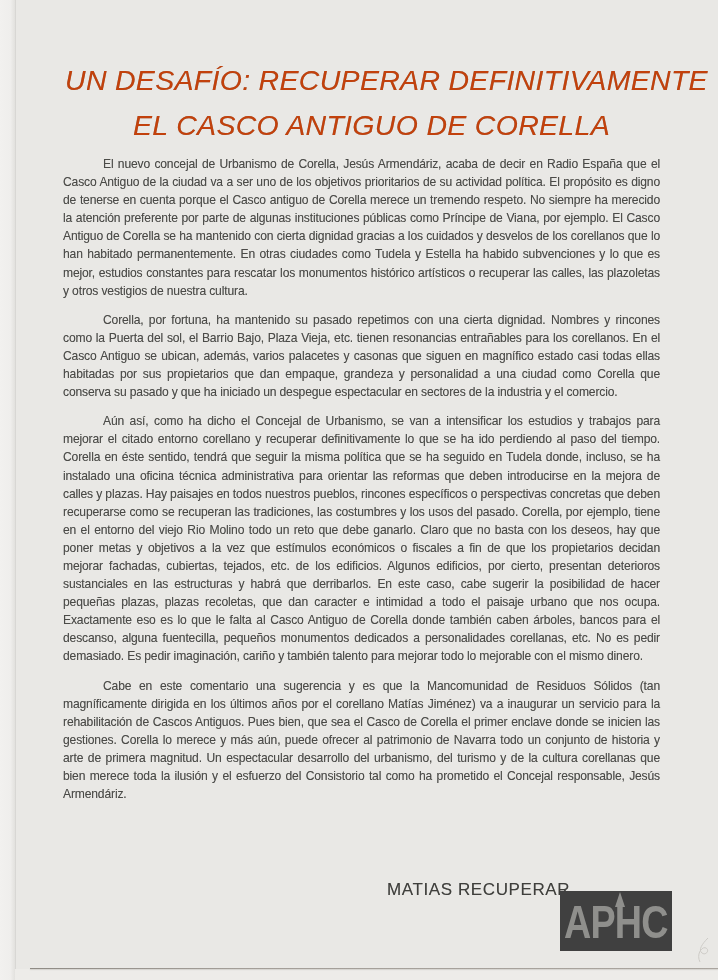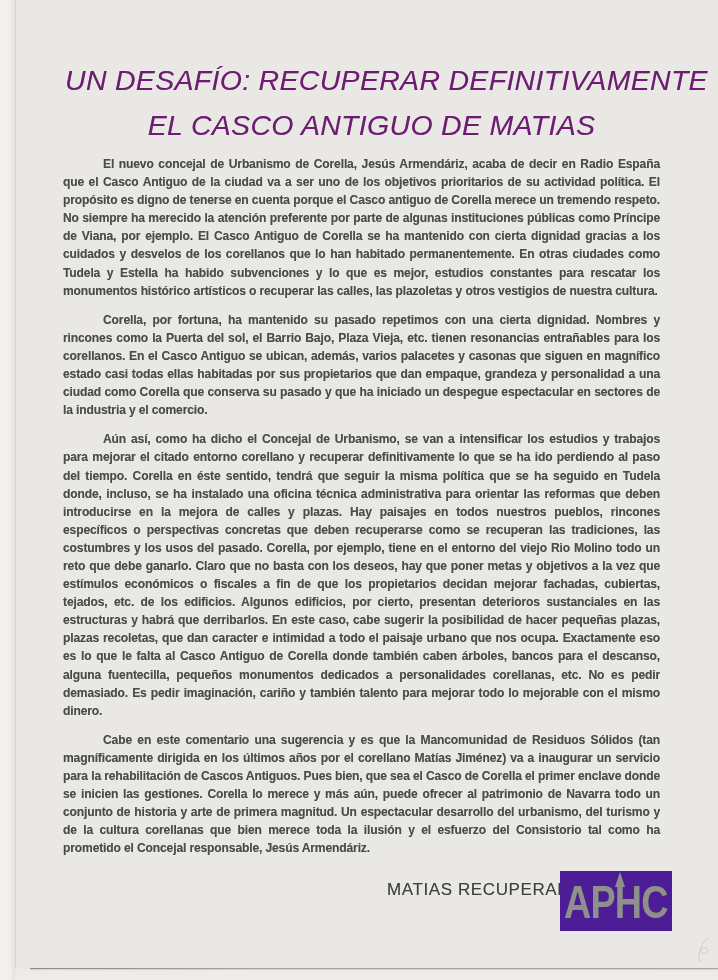--- a/index.html
+++ b/index.html
@@ -41,57 +41,56 @@
 
   .title {
     margin: 0;
     padding: 58px 40px 0 65px;
     text-align: center;
     font-style: italic;
     font-weight: 400;
     font-size: 28.5px;
     line-height: 45px;
     letter-spacing: 0.3px;
-    color: #701a75;
+    color: #c2410c;
     text-shadow: 0 0 0.6px rgba(61,61,58,0.45);
   }
   .title-line { display: block; white-space: nowrap; }
 
   .article {
     position: absolute;
     left: 63px; top: 155px;
     width: 597px;
     color: #4b4b48;
     font-size: 12.1px;
     line-height: 18.1px;
     letter-spacing: -0.15px;
     text-align: justify;
     text-shadow: 0 0 0.5px rgba(75,75,72,0.4);
-    font-weight: bold;
   }
   .article p {
     margin: 0 0 11px 0;
     text-indent: 40px;
   }
 
   .byline {
     position: absolute;
     left: 387px; top: 880px;
     font-size: 17px;
     letter-spacing: 0.6px;
     color: #3f3f3c;
     white-space: nowrap;
     text-shadow: 0 0 0.5px rgba(63,63,60,0.4);
   }
 
   .stamp {
     position: absolute;
-    left: 560px; top: 871px;
+    left: 560px; top: 891px;
     width: 112px; height: 60px;
-    background: #4c1d95;
+    background: #404040;
     overflow: hidden;
     text-align: right;
   }
   .stamp-text {
     position: absolute;
     left: 4px; top: 8px;
     font-weight: 700;
     font-size: 46px;
     line-height: 46px;
     color: #8f8f8c;
@@ -111,21 +110,21 @@
 </style>
 </head>
 <body>
 
 <div class="page">
 
   <div class="scan-edge-left"></div>
 
   <h1 class="title">
     <span class="title-line">UN DESAFÍO: RECUPERAR DEFINITIVAMENTE</span>
-    <span class="title-line">EL CASCO ANTIGUO DE MATIAS</span>
+    <span class="title-line">EL CASCO ANTIGUO DE CORELLA</span>
   </h1>
 
   <div class="article">
     <p>El nuevo concejal de Urbanismo de Corella, Jesús Armendáriz, acaba de decir en Radio España que el Casco Antiguo de la ciudad va a ser uno de los objetivos prioritarios de su actividad política. El propósito es digno de tenerse en cuenta porque el Casco antiguo de Corella merece un tremendo respeto. No siempre ha merecido la atención preferente por parte de algunas instituciones públicas como Príncipe de Viana, por ejemplo. El Casco Antiguo de Corella se ha mantenido con cierta dignidad gracias a los cuidados y desvelos de los corellanos que lo han habitado permanentemente. En otras ciudades como Tudela y Estella ha habido subvenciones y lo que es mejor, estudios constantes para rescatar los monumentos histórico artísticos o recuperar las calles, las plazoletas y otros vestigios de nuestra cultura.</p>
     <p>Corella, por fortuna, ha mantenido su pasado repetimos con una cierta dignidad. Nombres y rincones como la Puerta del sol, el Barrio Bajo, Plaza Vieja, etc. tienen resonancias entrañables para los corellanos. En el Casco Antiguo se ubican, además, varios palacetes y casonas que siguen en magnífico estado casi todas ellas habitadas por sus propietarios que dan empaque, grandeza y personalidad a una ciudad como Corella que conserva su pasado y que ha iniciado un despegue espectacular en sectores de la industria y el comercio.</p>
     <p>Aún así, como ha dicho el Concejal de Urbanismo, se van a intensificar los estudios y trabajos para mejorar el citado entorno corellano y recuperar definitivamente lo que se ha ido perdiendo al paso del tiempo. Corella en éste sentido, tendrá que seguir la misma política que se ha seguido en Tudela donde, incluso, se ha instalado una oficina técnica administrativa para orientar las reformas que deben introducirse en la mejora de calles y plazas. Hay paisajes en todos nuestros pueblos, rincones específicos o perspectivas concretas que deben recuperarse como se recuperan las tradiciones, las costumbres y los usos del pasado. Corella, por ejemplo, tiene en el entorno del viejo Rio Molino todo un reto que debe ganarlo. Claro que no basta con los deseos, hay que poner metas y objetivos a la vez que estímulos económicos o fiscales a fin de que los propietarios decidan mejorar fachadas, cubiertas, tejados, etc. de los edificios. Algunos edificios, por cierto, presentan deterioros sustanciales en las estructuras y habrá que derribarlos. En este caso, cabe sugerir la posibilidad de hacer pequeñas plazas, plazas recoletas, que dan caracter e intimidad a todo el paisaje urbano que nos ocupa. Exactamente eso es lo que le falta al Casco Antiguo de Corella donde también caben árboles, bancos para el descanso, alguna fuentecilla, pequeños monumentos dedicados a personalidades corellanas, etc. No es pedir demasiado. Es pedir imaginación, cariño y también talento para mejorar todo lo mejorable con el mismo dinero.</p>
     <p>Cabe en este comentario una sugerencia y es que la Mancomunidad de Residuos Sólidos (tan magníficamente dirigida en los últimos años por el corellano Matías Jiménez) va a inaugurar un servicio para la rehabilitación de Cascos Antiguos. Pues bien, que sea el Casco de Corella el primer enclave donde se inicien las gestiones. Corella lo merece y más aún, puede ofrecer al patrimonio de Navarra todo un conjunto de historia y arte de primera magnitud. Un espectacular desarrollo del urbanismo, del turismo y de la cultura corellanas que bien merece toda la ilusión y el esfuerzo del Consistorio tal como ha prometido el Concejal responsable, Jesús Armendáriz.</p>
   </div>
 
   <div class="byline">MATIAS RECUPERAR</div>

